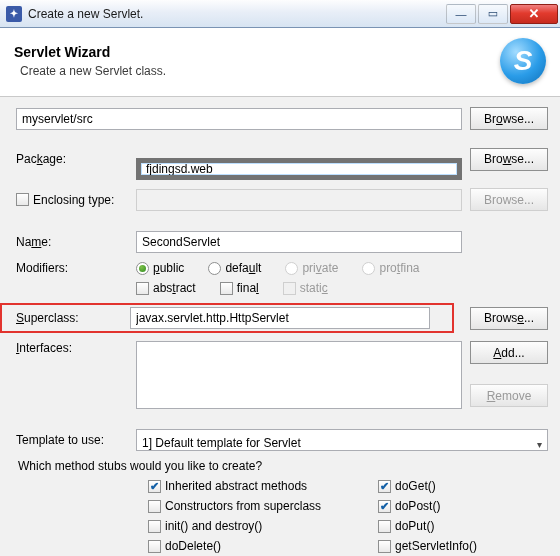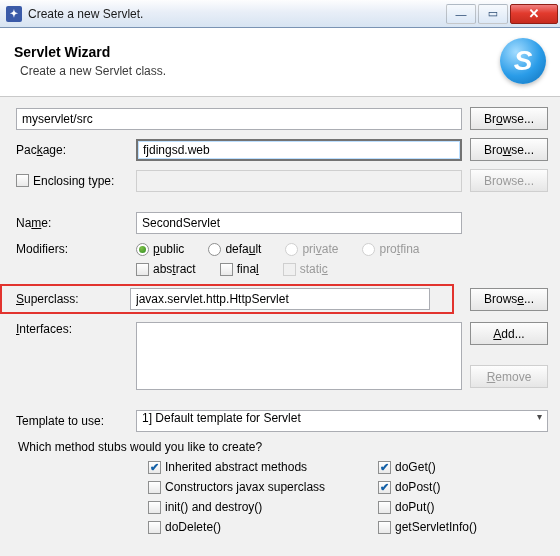--- a/index.html
+++ b/index.html
@@ -19,21 +19,21 @@
   .banner h1 { margin:0 0 4px 0; font-size:14px; font-weight:bold; color:#000;}
   .banner p { margin:0 0 0 6px; color:#3b3b3b; font-size:12px;}
   .banner .badge { width:46px; height:46px; border-radius:50%; background:radial-gradient(circle at 35% 30%,#a3dcff,#2a9ce8 55%,#0f6fb8); display:flex; align-items:center; justify-content:center; color:#fff; font-size:28px; font-weight:bold; font-style:italic; box-shadow:0 2px 4px rgba(0,0,0,0.25);}
 
   
   .content { padding:10px 12px 0 16px; background:#f1f1f1; height:calc(556px - 28px - 62px); }
   .row { display:flex; align-items:center; margin-bottom:8px; gap:8px; }
   .row label.field-label { width:112px; color:#000; }
   .row label.field-label .mn { text-decoration:underline; }
   .text-input { flex:1; height:22px; border:1px solid #abadb3; background:#fff; padding:0 5px; font-size:12px; color:#000; }
-  .text-input.focused { border:2px solid #737373; box-shadow:0 0 0 1px #bcdfff inset; }
+  .text-input.focused { border:5px solid #737373; box-shadow:0 0 0 1px #bcdfff inset;margin-top:20px; }
   .text-input.disabled { background:#f1f1f1; border-color:#cfcfcf; color:#9a9a9a; }
   .btn { width:78px; height:23px; border:1px solid #8e8f8f; background:linear-gradient(#fdfdfd,#e6e6e6); font-size:12px; }
   .btn .mn { text-decoration:underline; }
   .btn.disabled { color:#9a9a9a; border-color:#cfcfcf; }
 
   .chk { width:13px; height:13px; border:1px solid #8e8f8f; background:linear-gradient(#fff,#e9e9e9); display:inline-flex; align-items:center; justify-content:center; font-size:10px; color:#1360a7; font-weight:bold; margin-right:4px; }
   .chk.dis { border-color:#cfcfcf; background:#f0f0f0; }
   .radio { width:13px; height:13px; border:1px solid #8e8f8f; border-radius:50%; background:#fff; display:inline-block; position:relative; margin-right:4px; vertical-align:middle;}
   .radio.sel::after { content:""; position:absolute; top:2px; left:2px; right:2px; bottom:2px; border-radius:50%; background:radial-gradient(circle at 35% 30%,#7fbf4a,#2f8f20);}
   .radio.dis { border-color:#cfcfcf; }
@@ -43,21 +43,21 @@
 
   .gap { height:12px; }
 
   .modifiers-row .right-spacer { width:78px; }
   .hl-box { border:2px solid #e2332e; padding:0; }
 
   .interfaces-row { align-items:flex-start; }
   .listbox { flex:1; height:68px; border:1px solid #abadb3; background:#fff; }
   .side-btns { display:flex; flex-direction:column; gap:20px; }
 
-  .select { flex:1; height:22px; border:1px solid #abadb3; background:#fff; display:flex; align-items:flex-start; padding:0 5px; justify-content:space-between; }
+  .select { flex:1; height:22px; border:1px solid #abadb3; background:#fff; display:flex; align-items:flex-end; padding:0 5px; justify-content:space-between; }
   .select .arrow { font-size:10px; color:#4b4b4b; }
 
   .methods { margin:2px 0 0 0; }
   .methods .q { margin:4px 0 6px 2px; color:#000; }
   .mgrid { display:grid; grid-template-columns:230px 180px; row-gap:6px; margin-left:132px; }
   .mchk { display:flex; align-items:center; color:#000; }
   .mchk .chk.checked::before { content:"✔"; font-size:11px; line-height:1; color:#1360a7;}
 </style>
 </head>
 <body>
@@ -200,21 +200,21 @@
       <div class="mchk">
           <span class="chk checked"></span>
           <span>do</span>
           <span class="mn">G</span>
           <span>et()</span>
         </div>
 
       <div class="mchk">
           <span class="chk"></span>
           <span class="mn">C</span>
-          <span>onstructors javax superclass</span>
+          <span>onstructors from superclass</span>
         </div>
       <div class="mchk">
           <span class="chk checked"></span>
           <span>do</span>
           <span class="mn">P</span>
           <span>ost()</span>
         </div>
 
       <div class="mchk">
           <span class="chk"></span>

